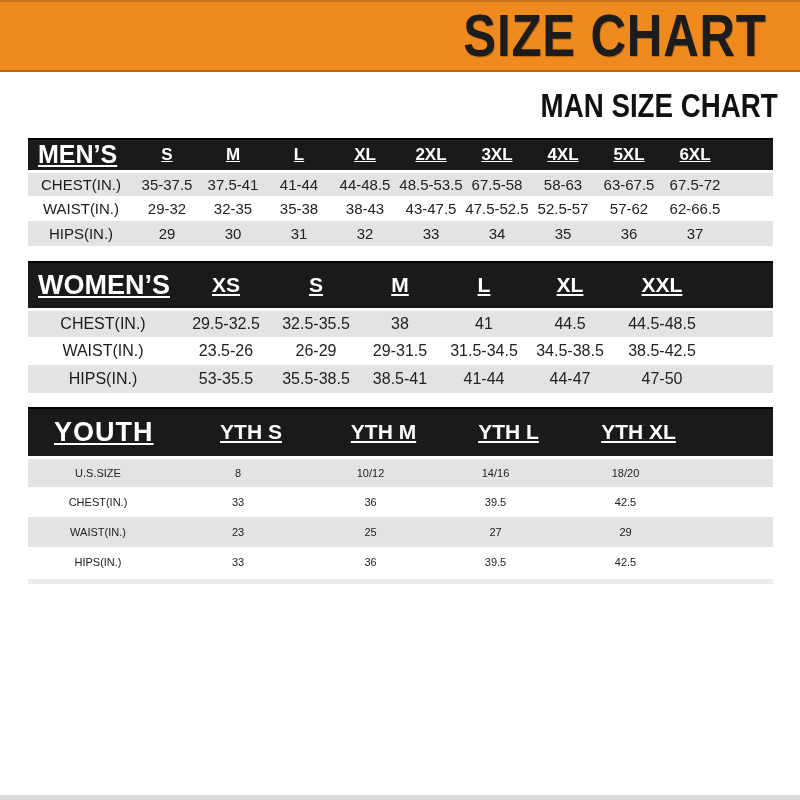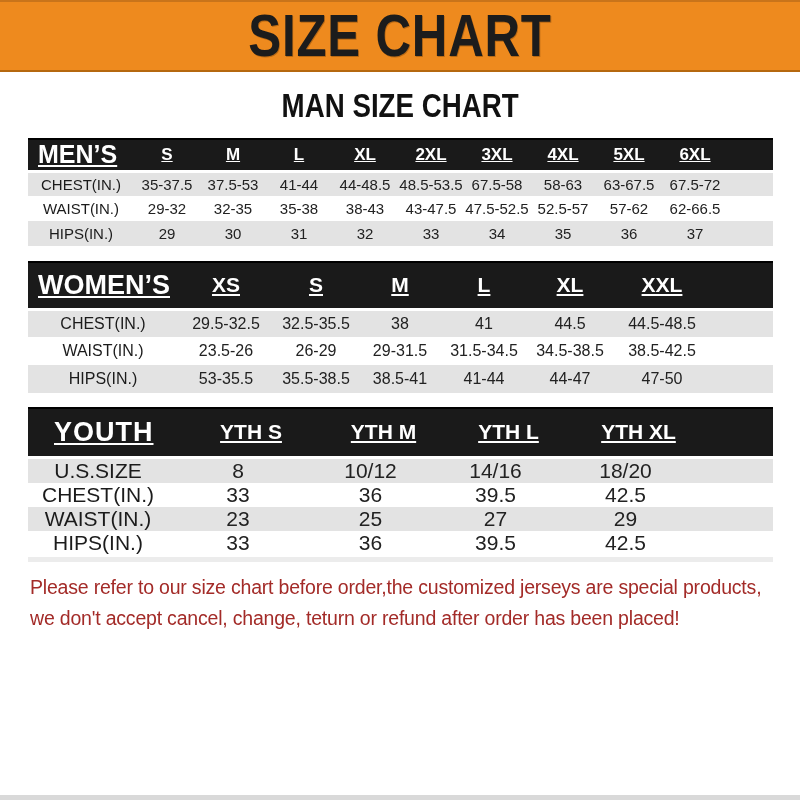--- a/index.html
+++ b/index.html
@@ -11,27 +11,27 @@
     --footer-red:#A32B28;
   }
   *{margin:0;padding:0;box-sizing:border-box;}
   html,body{width:800px;height:800px;background:#FFFFFF;overflow:hidden;
     font-family:"Liberation Sans",sans-serif;color:#1c1c1c;}
   .page{position:relative;width:800px;height:800px;background:#fff;}
 
   
   .banner{height:72px;width:800px;background:var(--banner-bg);
     border-top:2px solid #c9741a;border-bottom:2px solid #b5680f;
-    display:flex;align-items:center;justify-content:center;}
+    display:flex;align-items:center;justify-content:flex-end;}
   .banner-title{font-weight:700;font-size:60px;line-height:60px;
     color:var(--banner-text);letter-spacing:1px;white-space:nowrap;
     display:inline-block;transform:scaleX(0.82);text-shadow:1px 1px 0 rgba(90,45,0,.35);}
 
   
-  .sec-heading{margin-top:17px;text-align:center;font-weight:700;
+  .sec-heading{margin-top:17px;text-align:right;font-weight:700;
     font-size:33px;line-height:34px;color:#111;white-space:nowrap;}
   .sec-heading > span{display:inline-block;transform:scaleX(0.84);letter-spacing:0px;}
   .sec-heading.women{margin-top:22px;}
   .sec-heading.youth{margin-top:44px;}
 
   
   table{border-collapse:collapse;table-layout:fixed;width:745px;margin-left:28px;}
   table.men{margin-top:15px;}
   table.women{margin-top:15px;}
   table.youth{margin-top:14px;}
@@ -41,21 +41,21 @@
   table.men thead th{height:32px;font-size:17px;}
   table.women thead th{height:47px;font-size:21px;}
   table.youth thead th{height:49px;font-size:21px;padding-left:26px;}
   th.brand{text-align:left;padding-left:10px;}
   table.men th.brand{font-size:25px;}
   table.women th.brand{font-size:27px;}
   table.youth th.brand{font-size:27px;letter-spacing:1px;}
   tbody td{text-align:center;white-space:nowrap;color:#222;}
   table.men tbody td{height:25px;font-size:15px;}
   table.women tbody td{height:28px;font-size:16px;}
-  table.youth tbody td{height:20px;font-size:21px;}
+  table.youth tbody td{height:30px;font-size:11px;}
   tbody tr:nth-child(odd) td{background:var(--row-alt);}
   td.label{color:#1b1b1b;}
 
   .table-bottom-edge{width:745px;height:5px;margin-left:28px;margin-top:2px;background:#ECECEC;}
 
   
   .footer-note{margin-top:10px;margin-left:30px;margin-right:18px;
     color:var(--footer-red);font-size:19.5px;line-height:31px;letter-spacing:-0.2px;}
   .bottom-strip{position:absolute;left:0;bottom:0;width:800px;height:5px;background:#D9D9D9;}
 </style>
@@ -98,21 +98,21 @@
           <th>4XL</th>
           <th>5XL</th>
           <th>6XL</th>
           <th></th>
         </tr>
       </thead>
     <tbody>
         <tr>
           <td class="label">CHEST(IN.)</td>
           <td>35-37.5</td>
-          <td>37.5-53</td>
+          <td>37.5-41</td>
           <td>41-44</td>
           <td>44-48.5</td>
           <td>48.5-53.5</td>
           <td>67.5-58</td>
           <td>58-63</td>
           <td>63-67.5</td>
           <td>67.5-72</td>
           <td></td>
         </tr>
         <tr>
@@ -253,20 +253,16 @@
           <td>36</td>
           <td>39.5</td>
           <td>42.5</td>
           <td></td>
         </tr>
       </tbody>
   </table>
 
   <div class="table-bottom-edge"></div>
 
-  <div class="footer-note">
-    <div>Please refer to our size chart before order,the customized jerseys are special products,</div>
-    <div>we don't accept cancel, change, teturn or refund after order has been placed!</div>
-  </div>
 
   <div class="bottom-strip"></div>
 
 </div>
 
 </body></html>

